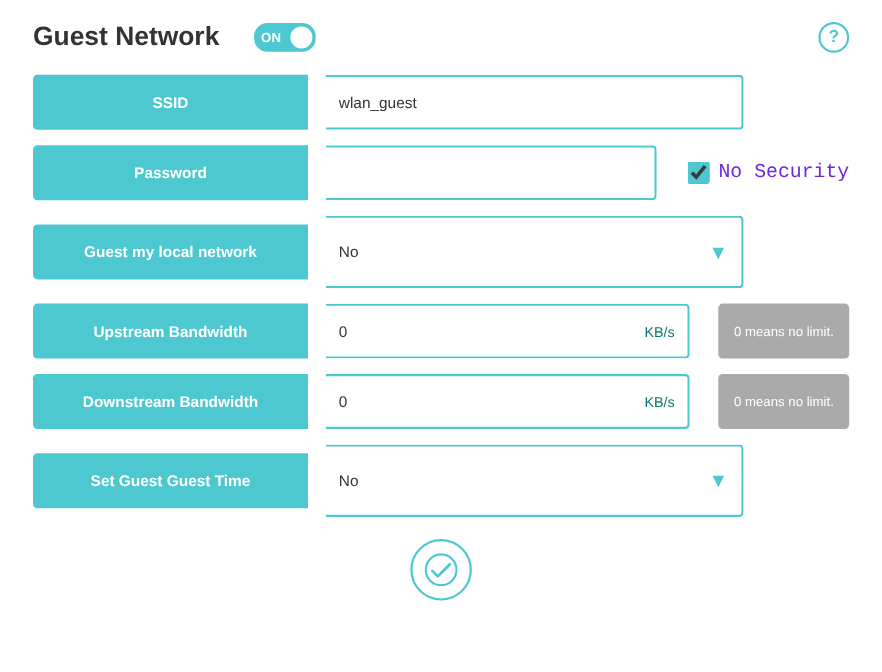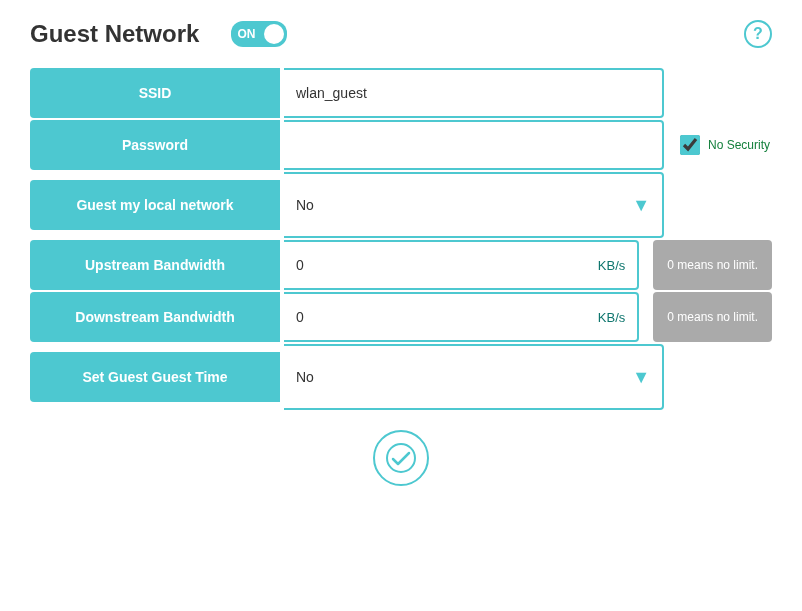--- a/index.html
+++ b/index.html
@@ -75,22 +75,22 @@
       justify-content: center;
       font-weight: bold;
       font-size: 16px;
       cursor: pointer;
       margin-left: auto;
     }
 
     .form-row {
       display: flex;
       align-items: center;
-      margin-bottom: 2px;
-      gap: 4px;
+      margin-bottom: 14px;
+      gap: 16px;
     }
 
     .field-label {
       background: #4dc8d0;
       color: #fff;
       font-weight: bold;
       font-size: 14px;
       padding: 14px 16px;
       min-width: 250px;
       text-align: center;
@@ -164,23 +164,24 @@
     }
 
     .no-security-checkbox {
       width: 20px;
       height: 20px;
       accent-color: #4dc8d0;
       cursor: pointer;
     }
 
     .no-security-label {
-      font-size: 12px;
-      color: #15803d;
+      font-size: 18px;
+      color: #6d28d9;
       font-weight: 500;
+      font-family: Liberation Mono, monospace;
     }
 
     .select-wrapper {
       border: 2px solid #4dc8d0;
       border-left: none;
       border-radius: 0 4px 4px 0;
       flex: 1;
       height: 66px;
       max-width: 380px;
       display: flex;

